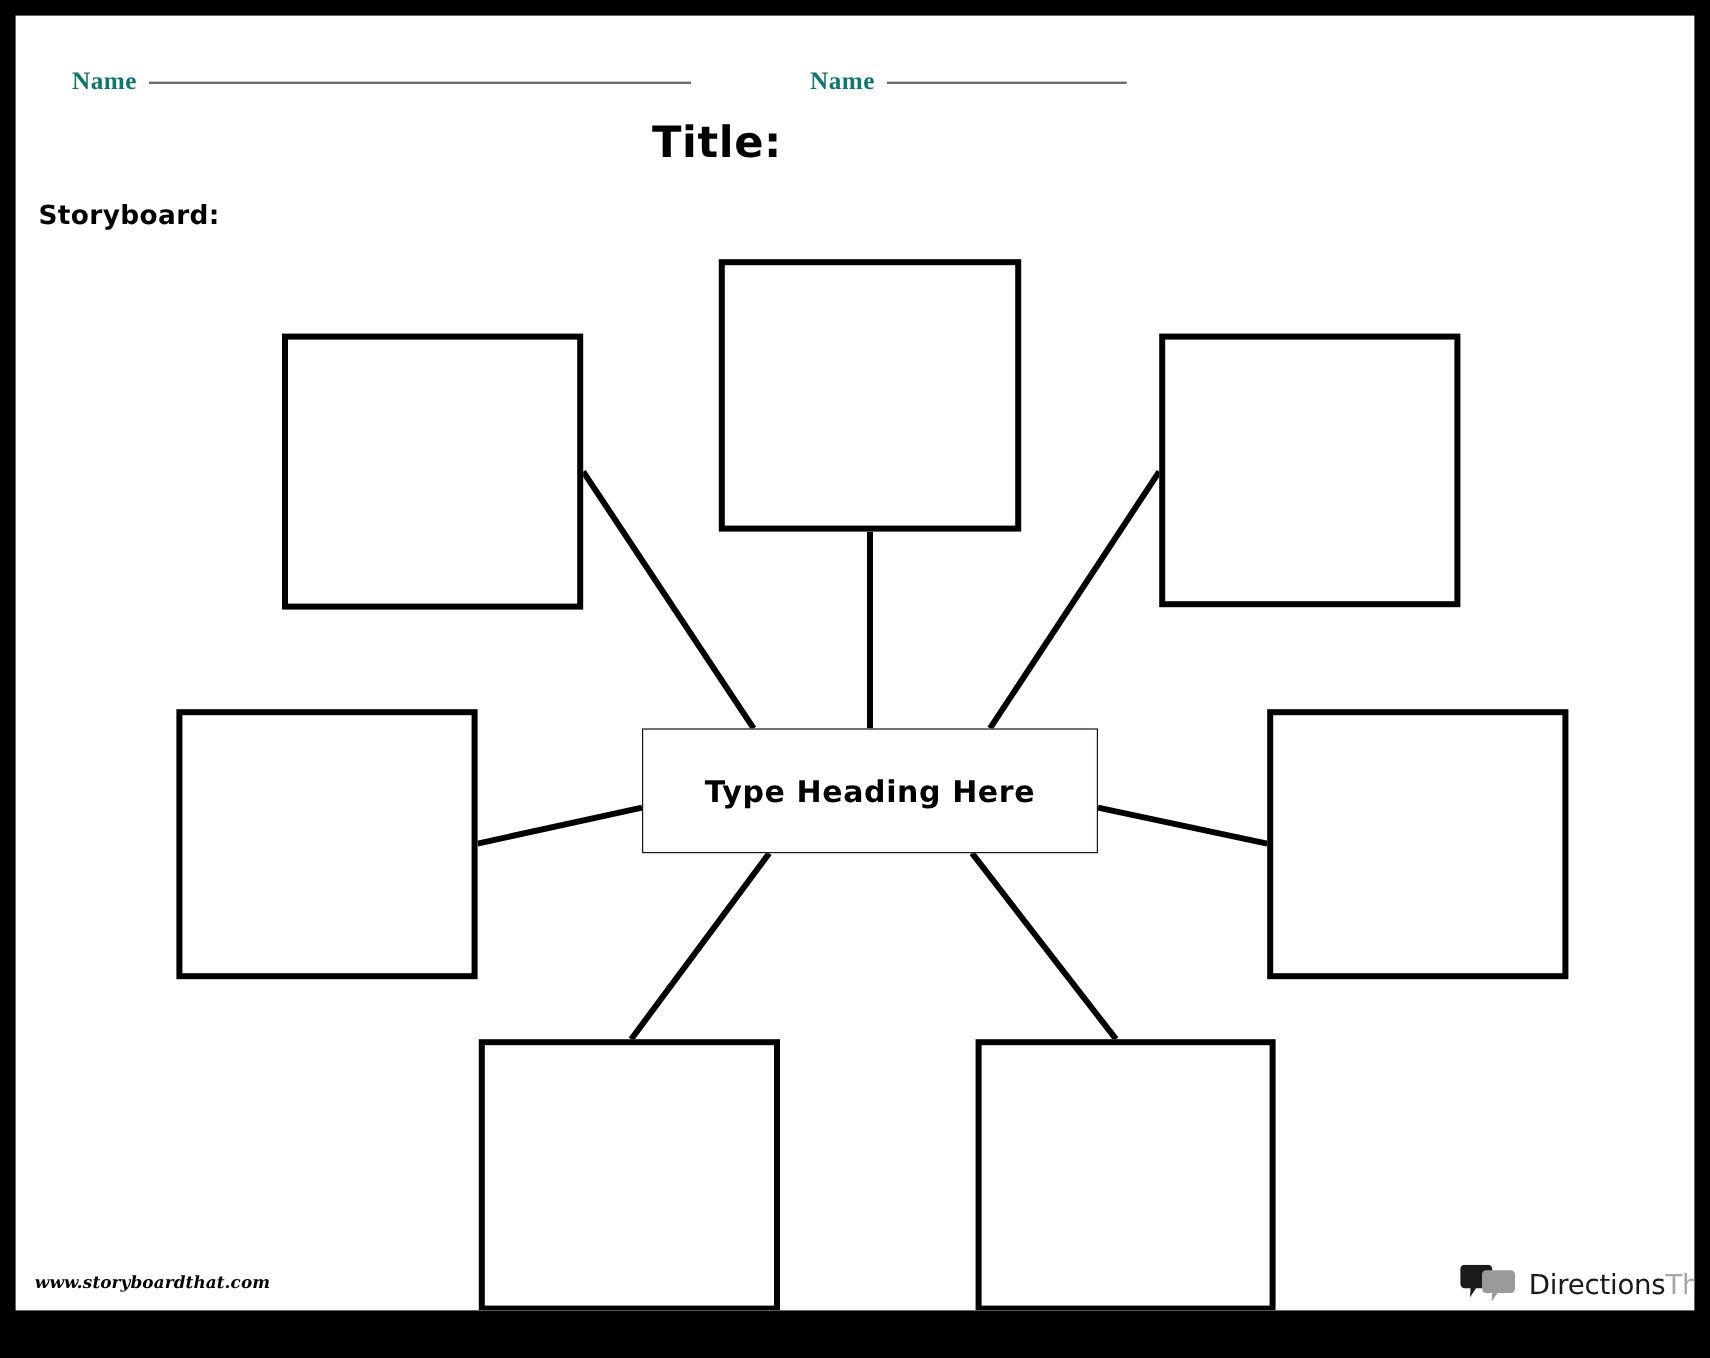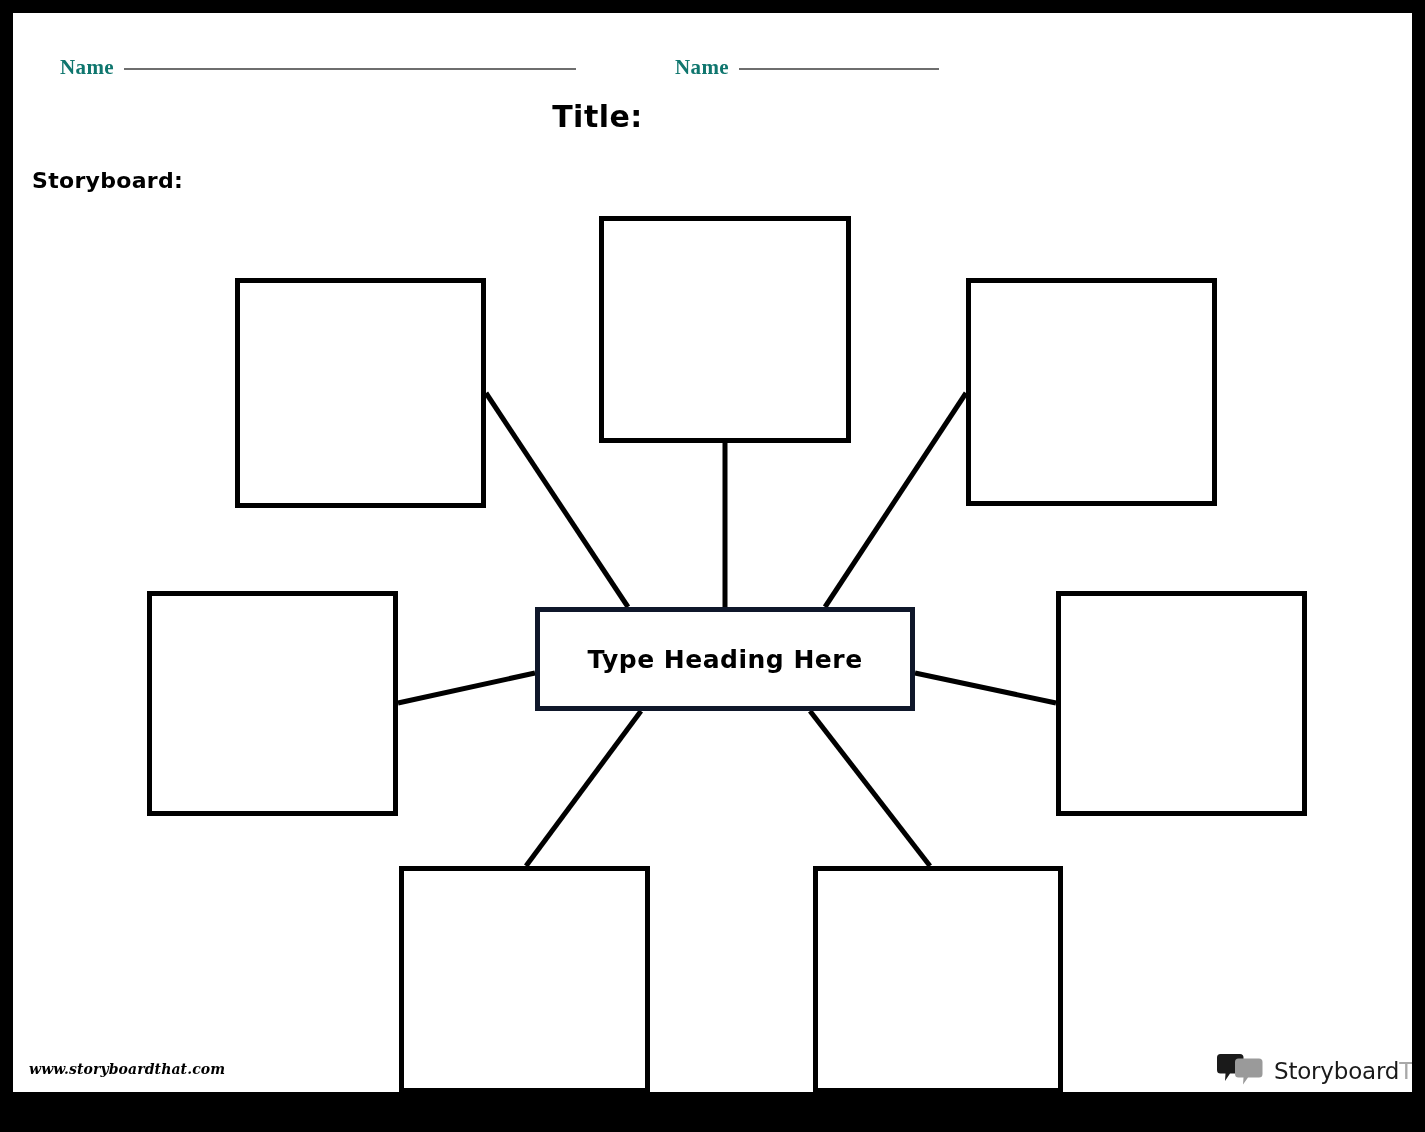--- a/index.html
+++ b/index.html
@@ -68,21 +68,21 @@
   #name-rule { width: 452px; }
   #date-rule { width: 200px; }
 
   #title-heading {
     position: absolute;
     left: 0;
     top: 86px;
     width: 1169px;
     text-align: center;
     font-family: "DejaVu Sans", sans-serif;
-    font-size: 30px;
+    font-size: 36px;
     font-weight: 700;
     color: #000000;
     letter-spacing: 0.5px;
   }
 
   #directions-label {
     position: absolute;
     left: 19px;
     top: 155px;
     font-family: "DejaVu Sans", sans-serif;
@@ -112,21 +112,21 @@
     position: absolute;
     box-sizing: border-box;
     background: #ffffff;
     border: 5px solid #000000;
   }
 
   #center-node {
     position: absolute;
     box-sizing: border-box;
     background: #ffffff;
-    border: 5px solid #0f172a;
+    border: 1px solid #0f172a;
     display: flex;
     align-items: center;
     justify-content: center;
   }
   #center-node-label {
     font-family: "DejaVu Sans", sans-serif;
     font-size: 25px;
     font-weight: 700;
     color: #000000;
     letter-spacing: 0.5px;
@@ -213,18 +213,18 @@
       </div>
 
     <div id="site-url">www.storyboardthat.com</div>
 
     <div id="brand-logo">
       <svg id="logo-mark" viewBox="0 0 50 34">
         <path id="logo-bubble-dark" d="M1 3.5 A3.5 3.5 0 0 1 4.5 0 L24 0 A3.5 3.5 0 0 1 27.5 3.5 L27.5 16 A3.5 3.5 0 0 1 24 19.5 L14 19.5 L9 27 L9.5 19.5 L4.5 19.5 A3.5 3.5 0 0 1 1 16 Z" fill="#1a1a1a"></path>
         <path id="logo-bubble-gray" d="M19 8 A3.5 3.5 0 0 1 22.5 4.5 L43 4.5 A3.5 3.5 0 0 1 46.5 8 L46.5 20 A3.5 3.5 0 0 1 43 23.5 L32 23.5 L27 30.5 L27.5 23.5 L22.5 23.5 A3.5 3.5 0 0 1 19 20 Z" fill="#9a9a9a"></path>
       </svg>
       <span id="logo-wordmark">
-        <span id="logo-word-primary">Storyboard</span><span id="logo-word-secondary">That</span>
+        <span id="logo-word-primary">Directions</span><span id="logo-word-secondary">That</span>
       </span>
     </div>
 
   </div>
 </div>
 
 </body></html>

